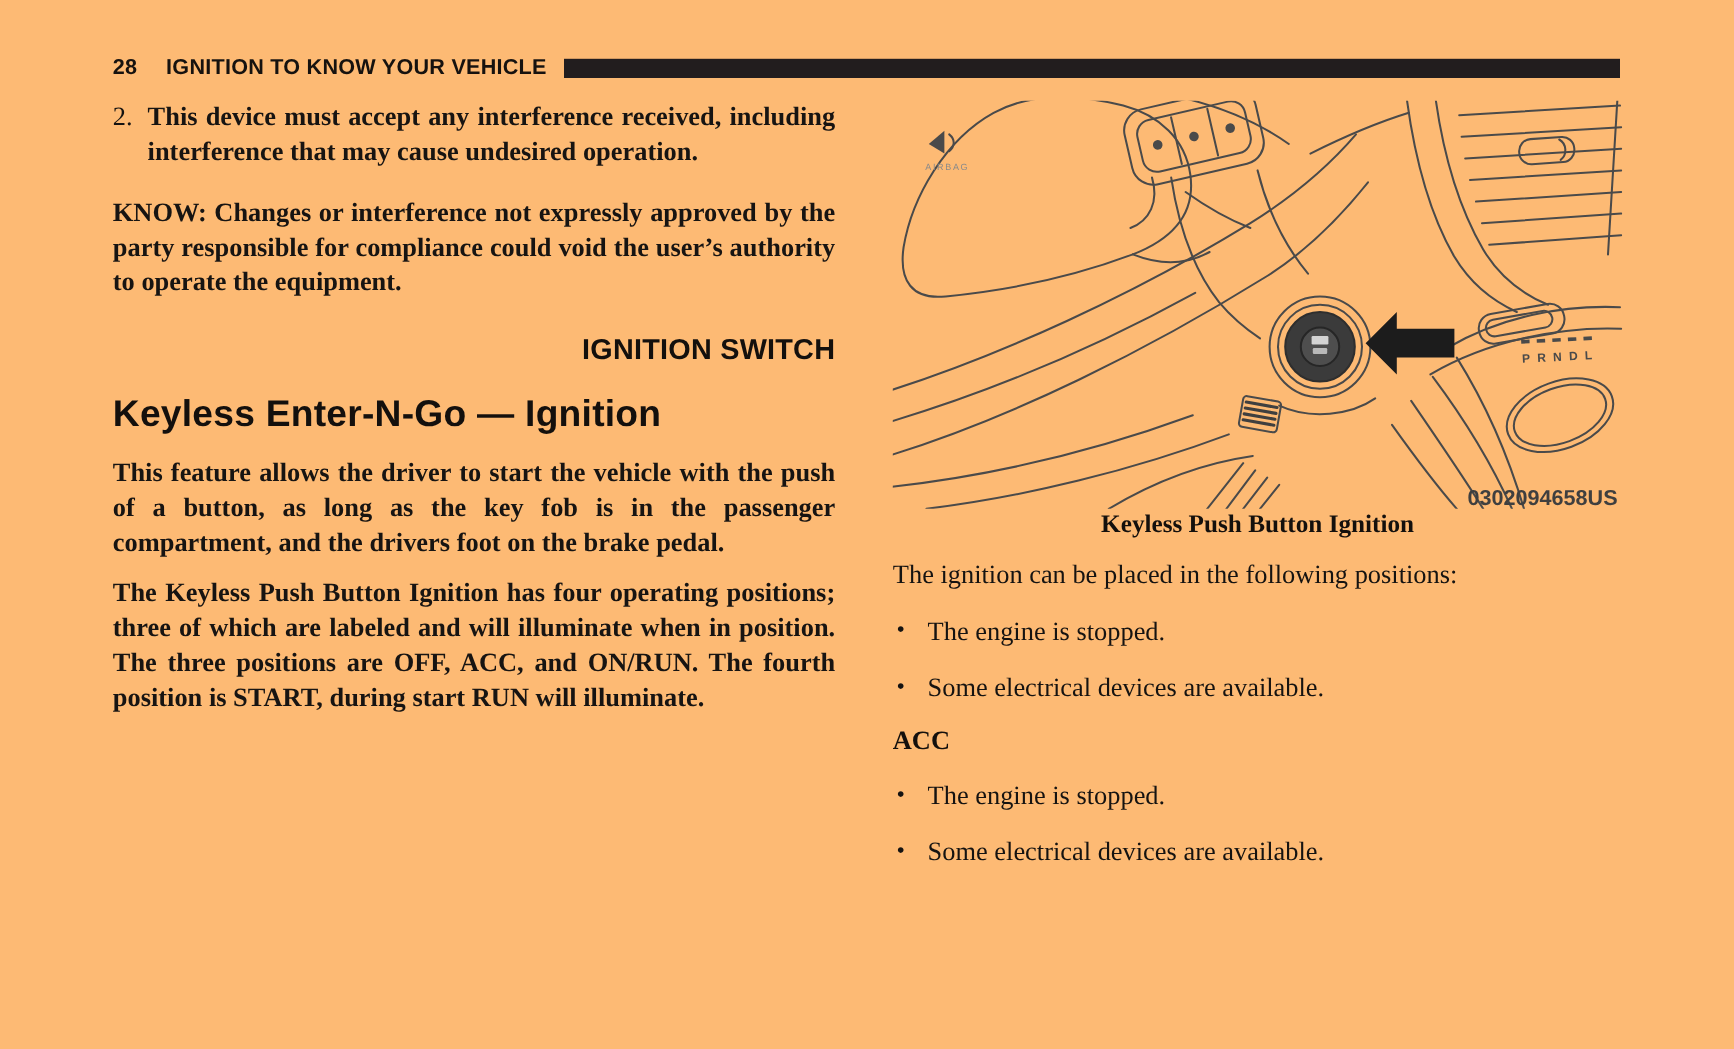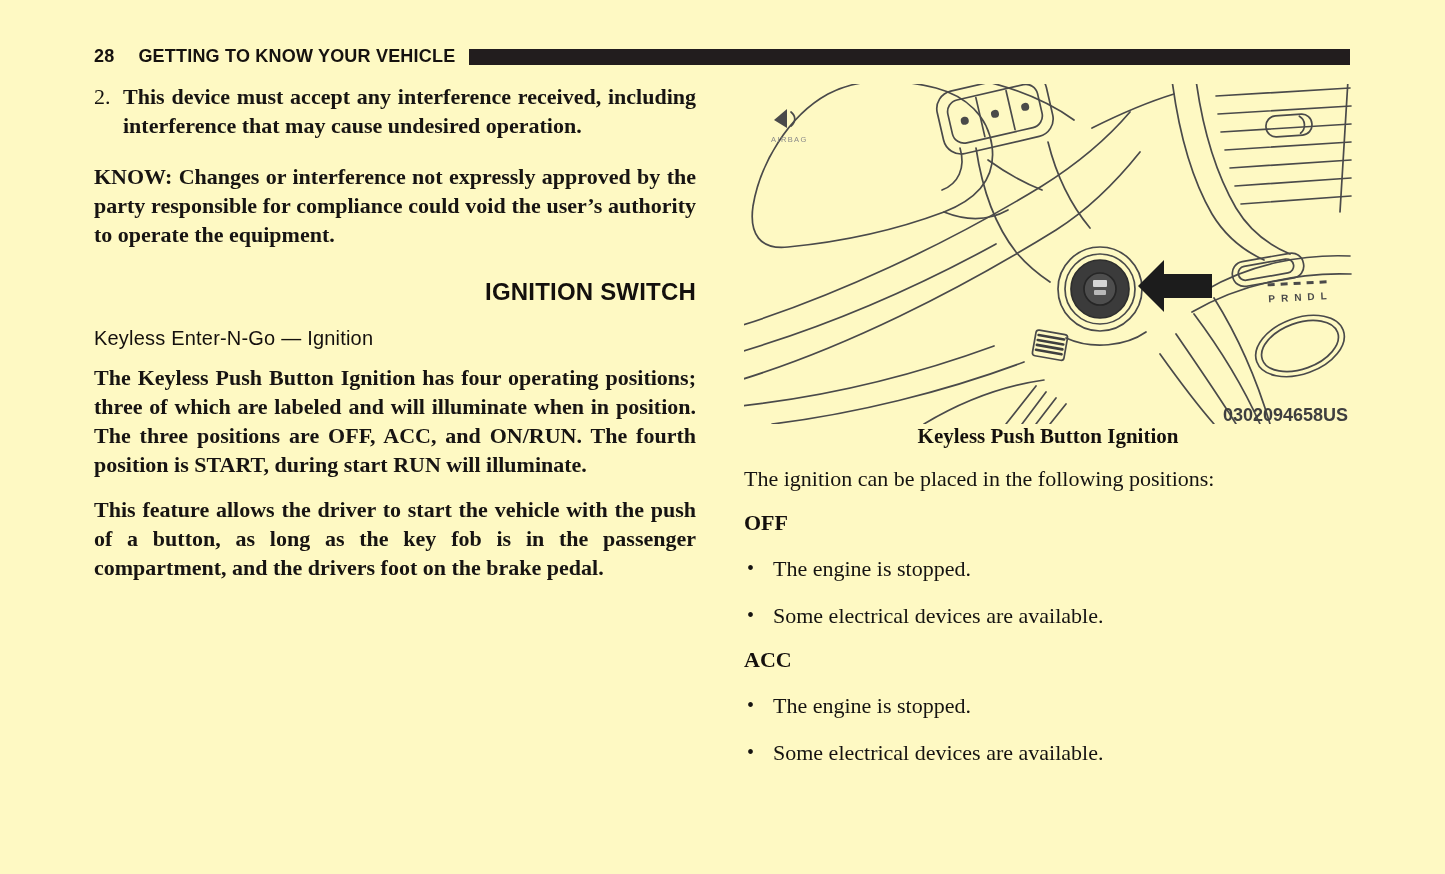--- a/index.html
+++ b/index.html
@@ -1,16 +1,16 @@
 <!DOCTYPE html>
 <html><head>
 <meta charset="utf-8">
 <style>
   html,body{margin:0;padding:0;background:#ffffff;}
-  .page{position:relative;width:1445px;height:874px;background:#fef9c3;overflow:hidden;
+  .page{position:relative;width:1445px;height:874px;background:#fdba74;overflow:hidden;
         font-family:"Liberation Serif", serif;color:#151311;}
 
   
   .runhead{position:absolute;left:94px;top:46px;right:95px;display:flex;align-items:center;
            font-family:"Liberation Sans", sans-serif;font-weight:bold;font-size:18px;color:#16120f;}
   .runhead .pgnum{margin-right:24px;letter-spacing:.2px;}
   .runhead .rtitle{letter-spacing:.2px;white-space:nowrap;}
   .runhead .bar{flex:1 1 auto;height:16px;background:#221d1e;margin-left:14px;}
 
   
@@ -21,60 +21,60 @@
   .justify{text-align:justify;font-weight:bold;}
   p{margin:0;}
 
   .list-item{display:flex;align-items:flex-start;}
   .li-num{flex:0 0 29px;font-size:22px;line-height:29px;}
   .li-text{flex:1 1 auto;}
 
   .note-p{margin-top:14px;}
   .h-sans1{font-family:"Liberation Sans", sans-serif;font-weight:bold;font-size:24px;
            margin-top:29px;color:#14100d;letter-spacing:.2px;text-align:right;}
-  .h-sans2{font-family:"Liberation Sans", sans-serif;font-weight:normal;font-size:20px;
+  .h-sans2{font-family:"Liberation Sans", sans-serif;font-weight:bold;font-size:31px;
            margin-top:21px;color:#14100d;letter-spacing:.2px;}
   .mt16{margin-top:16px;}
   .mt14{margin-top:13px;}
 
   
   .figure-wrap{position:relative;width:608px;height:340px;}
   .fig-caption{text-align:center;font-weight:bold;font-size:21px;color:#14100d;}
   .rc-intro{margin-top:15px;font-size:22px;line-height:29px;}
   .pos-title{margin-top:17px;font-weight:bold;font-size:22px;color:#14100d;}
   .bullet-row{display:flex;align-items:flex-start;margin-top:18px;font-size:22px;line-height:29px;}
   .bullet-glyph{flex:0 0 26px;padding-left:3px;font-size:20px;line-height:29px;}
 </style>
 </head>
 <body>
 
 <div class="page">
 
   <div class="runhead">
     <span class="pgnum">28</span>
-    <span class="rtitle">GETTING TO KNOW YOUR VEHICLE</span>
+    <span class="rtitle">IGNITION TO KNOW YOUR VEHICLE</span>
     <span class="bar"></span>
   </div>
 
   <div class="col-left">
 
     <div class="list-item">
       <span class="li-num">2.</span>
       <p class="li-text body-text justify">This device must accept any interference received, including interference that may cause undesired operation.</p>
     </div>
 
     <p class="body-text justify note-p" style="margin-top:22px;"><b>KNOW:</b> <span>Changes or interference not expressly approved by the party responsible for compliance could void the user’s authority to operate the equipment.</span></p>
 
     <div class="h-sans1">IGNITION SWITCH</div>
 
     <div class="h-sans2">Keyless Enter-N-Go — Ignition</div>
 
+    <p class="body-text justify mt16">This feature allows the driver to start the vehicle with the push of a button, as long as the key fob is in the passenger compartment, and the drivers foot on the brake pedal.</p>
+
     <p class="body-text justify mt14">The Keyless Push Button Ignition has four operating positions; three of which are labeled and will illuminate when in position. The three positions are OFF, ACC, and ON/RUN. The fourth position is START, during start RUN will illuminate.</p>
-
-    <p class="body-text justify mt16">This feature allows the driver to start the vehicle with the push of a button, as long as the key fob is in the passenger compartment, and the drivers foot on the brake pedal.</p>
   </div>
 
   <div class="col-right">
 
     <div class="figure-wrap">
       <svg width="608" height="340" viewBox="0 0 608 340">
         <g fill="none" stroke="#4a4a4a" stroke-width="1.7" stroke-linecap="round" stroke-linejoin="round">
 
           <path d="M 84,10 C 44,32 16,80 9,122 C 5,150 16,166 44,163 C 96,158 152,146 200,128 C 236,114 252,92 248,62 C 244,32 222,12 192,4 C 156,-5 118,-8 84,10 Z"></path>
 
@@ -168,21 +168,20 @@
           <text x="27" y="58" fill="#8a8a8a" stroke="none" style="font-family:'Liberation Sans',sans-serif;font-size:7.5px;letter-spacing:1.4px">AIRBAG</text>
           <text x="604" y="337" text-anchor="end" fill="#3f3f3f" stroke="none" style="font-family:'Liberation Sans',sans-serif;font-size:18px;font-weight:bold">0302094658US</text>
         </g>
       </svg>
     </div>
 
     <div class="fig-caption">Keyless Push Button Ignition</div>
 
     <p class="rc-intro">The ignition can be placed in the following positions:</p>
 
-    <div class="pos-title">OFF</div>
     <div class="bullet-row">
       <span class="bullet-glyph">•</span>
       <span>The engine is stopped.</span>
     </div>
     <div class="bullet-row">
       <span class="bullet-glyph">•</span>
       <span>Some electrical devices are available.</span>
     </div>
 
     <div class="pos-title">ACC</div>

